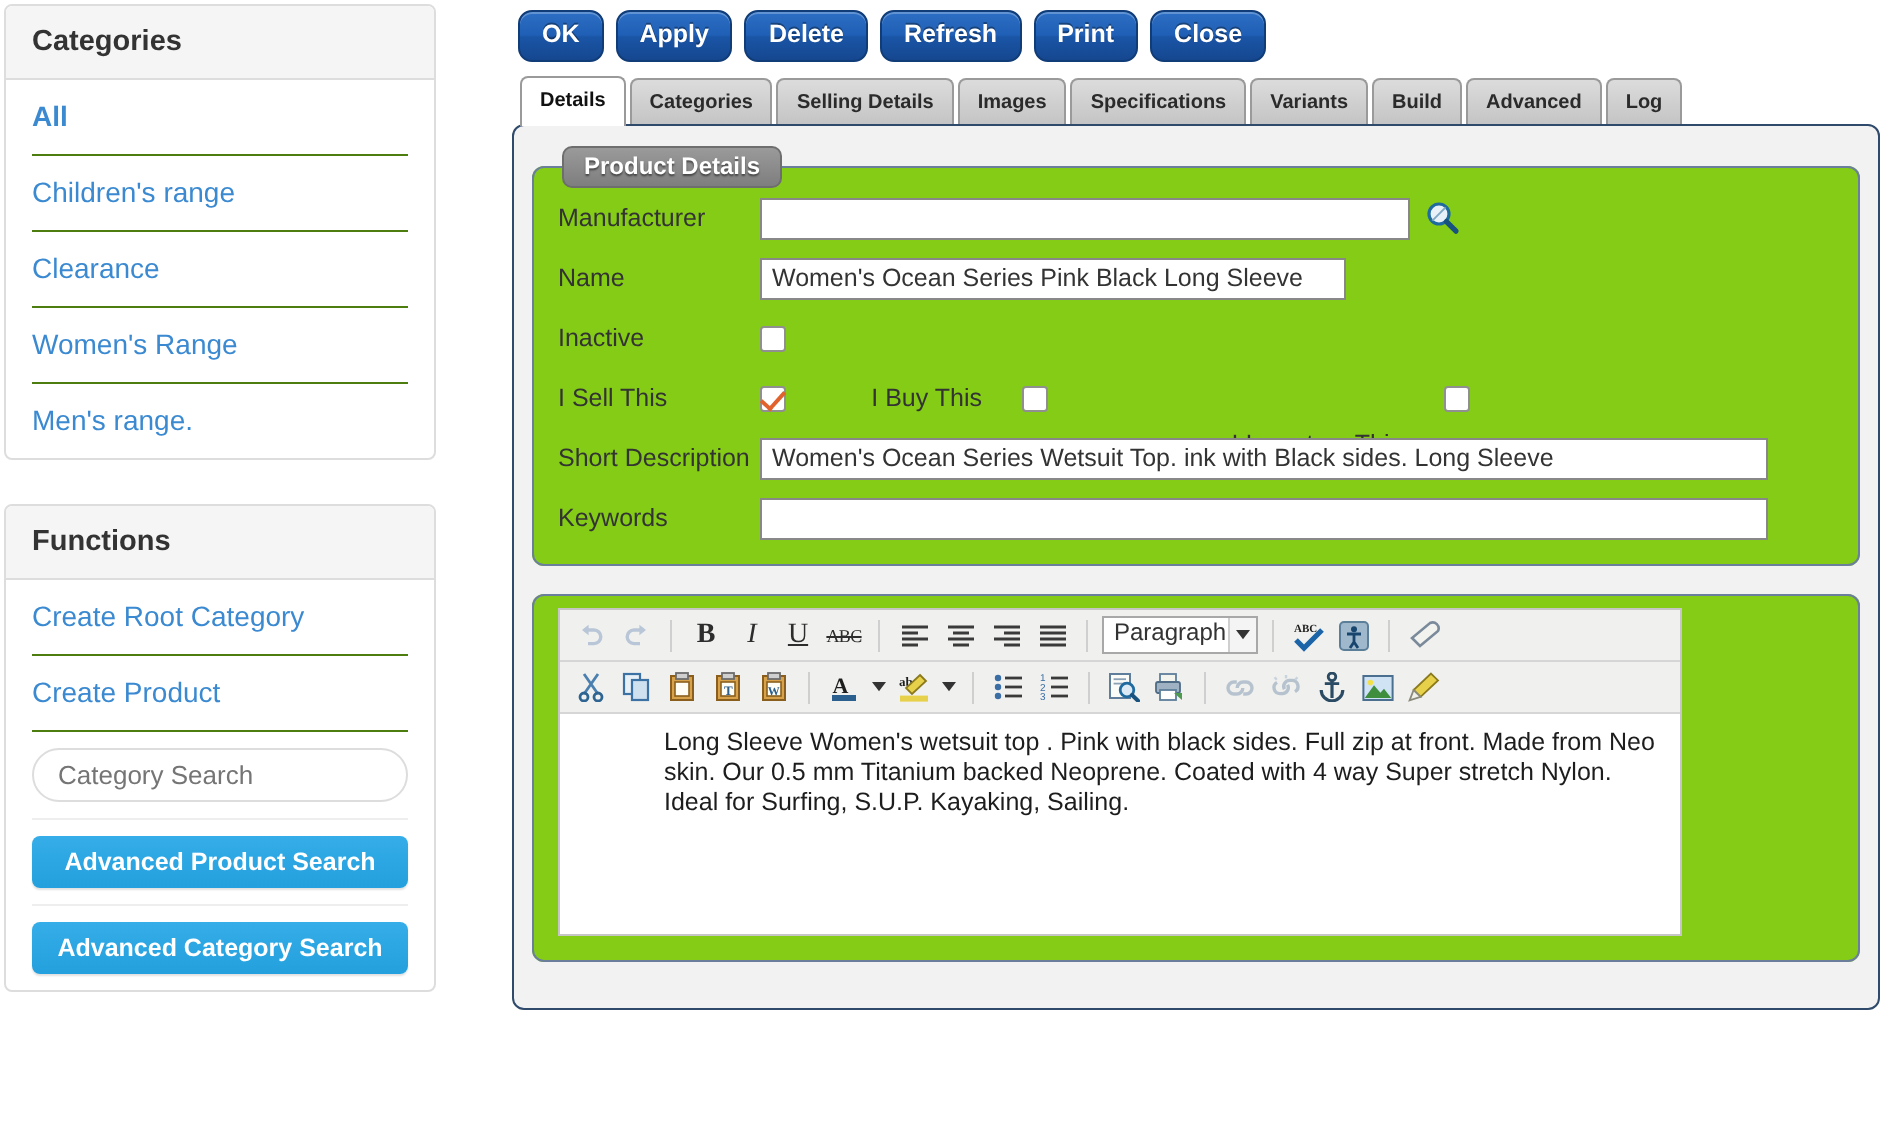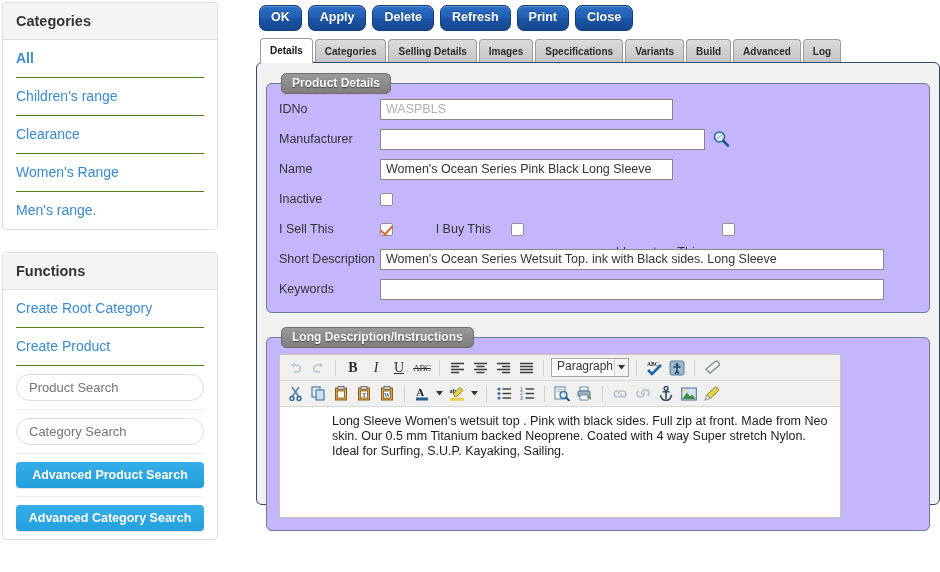--- a/index.html
+++ b/index.html
@@ -124,21 +124,21 @@
     position: relative;
     top: -1px;
     height: 443px;
   }
 
   fieldset.fs {
     border: 1px solid #6b7f9c;
     border-radius: 6px;
     margin: 0 0 14px 0;
     padding: 4px 12px 10px 12px;
-    background: #c4b5fd;
+    background: #84cc16;
   }
   fieldset.fs legend {
     background: linear-gradient(to bottom, #9a9a9a 0%, #7e7e7e 100%);
     border: 1px solid #6e6e6e;
     border-radius: 5px;
     color: #ffffff;
     font-weight: bold;
     font-size: 12px;
     padding: 2px 10px 3px 10px;
     margin-left: 2px;
@@ -252,23 +252,20 @@
         <a class="list-link" href="#">Men's range.</a>
       </div>
     </div>
 
     <div class="panel">
       <div class="panel-head">Functions</div>
       <div class="panel-body">
         <a class="list-link" href="#">Create Root Category</a>
         <a class="list-link" href="#">Create Product</a>
         <div class="row-sep">
-          <input class="pill-input" type="text" placeholder="Product Search" style="">
-        </div>
-        <div class="row-sep">
           <input class="pill-input" type="text" placeholder="Category Search" style="">
         </div>
         <div class="row-sep">
           <button class="blue-btn">Advanced Product Search</button>
         </div>
         <div class="row-sep">
           <button class="blue-btn">Advanced Category Search</button>
         </div>
       </div>
     </div>
@@ -296,24 +293,20 @@
       <div class="tab">Build</div>
       <div class="tab">Advanced</div>
       <div class="tab">Log</div>
     </div>
 
     <div class="tab-panel">
 
       <fieldset class="fs">
         <legend>Product Details</legend>
 
-        <div class="frow">
-          <div class="flabel">IDNo</div>
-          <input class="finput dim" style="width: 293px;" type="text" value="WASPBLS">
-        </div>
 
         <div class="frow">
           <div class="flabel">Manufacturer</div>
           <input class="finput" style="width: 325px;" type="text" value="">
           <span class="mag">
             <svg width="18" height="18" viewBox="0 0 18 18">
               <circle cx="7.5" cy="7" r="5" fill="#e8f1f8" stroke="#1f6ba0" stroke-width="1.6"></circle>
               <line x1="4.2" y1="10.3" x2="10.8" y2="3.7" stroke="#7fa8c4" stroke-width="1"></line>
               <line x1="11.2" y1="10.8" x2="16" y2="15.6" stroke="#18527e" stroke-width="2.6" stroke-linecap="round"></line>
             </svg>
@@ -344,21 +337,20 @@
           <input class="finput" style="width: 504px;" type="text" value="Women's Ocean Series Wetsuit Top. ink with Black sides. Long Sleeve">
         </div>
 
         <div class="frow" style="margin-bottom:2px">
           <div class="flabel">Keywords</div>
           <input class="finput" style="width: 504px;" type="text" value="">
         </div>
       </fieldset>
 
       <fieldset class="fs" style="padding-bottom:12px">
-        <legend>Long Description/Instructions</legend>
 
         <div class="editor-wrap">
 
           <div class="ed-toolbar">
             <span class="ed-ic">
               <svg width="15" height="15" viewBox="0 0 15 15">
                   <path d="M4 5 H9 a3.4 3.4 0 0 1 0 6.8 H6" fill="none" stroke="#b9c6d8" stroke-width="1.7"></path>
                   <path d="M6.3 2.4 L3 5 L6.3 7.6 Z" fill="#b9c6d8"></path>
                 </svg>
             </span>

